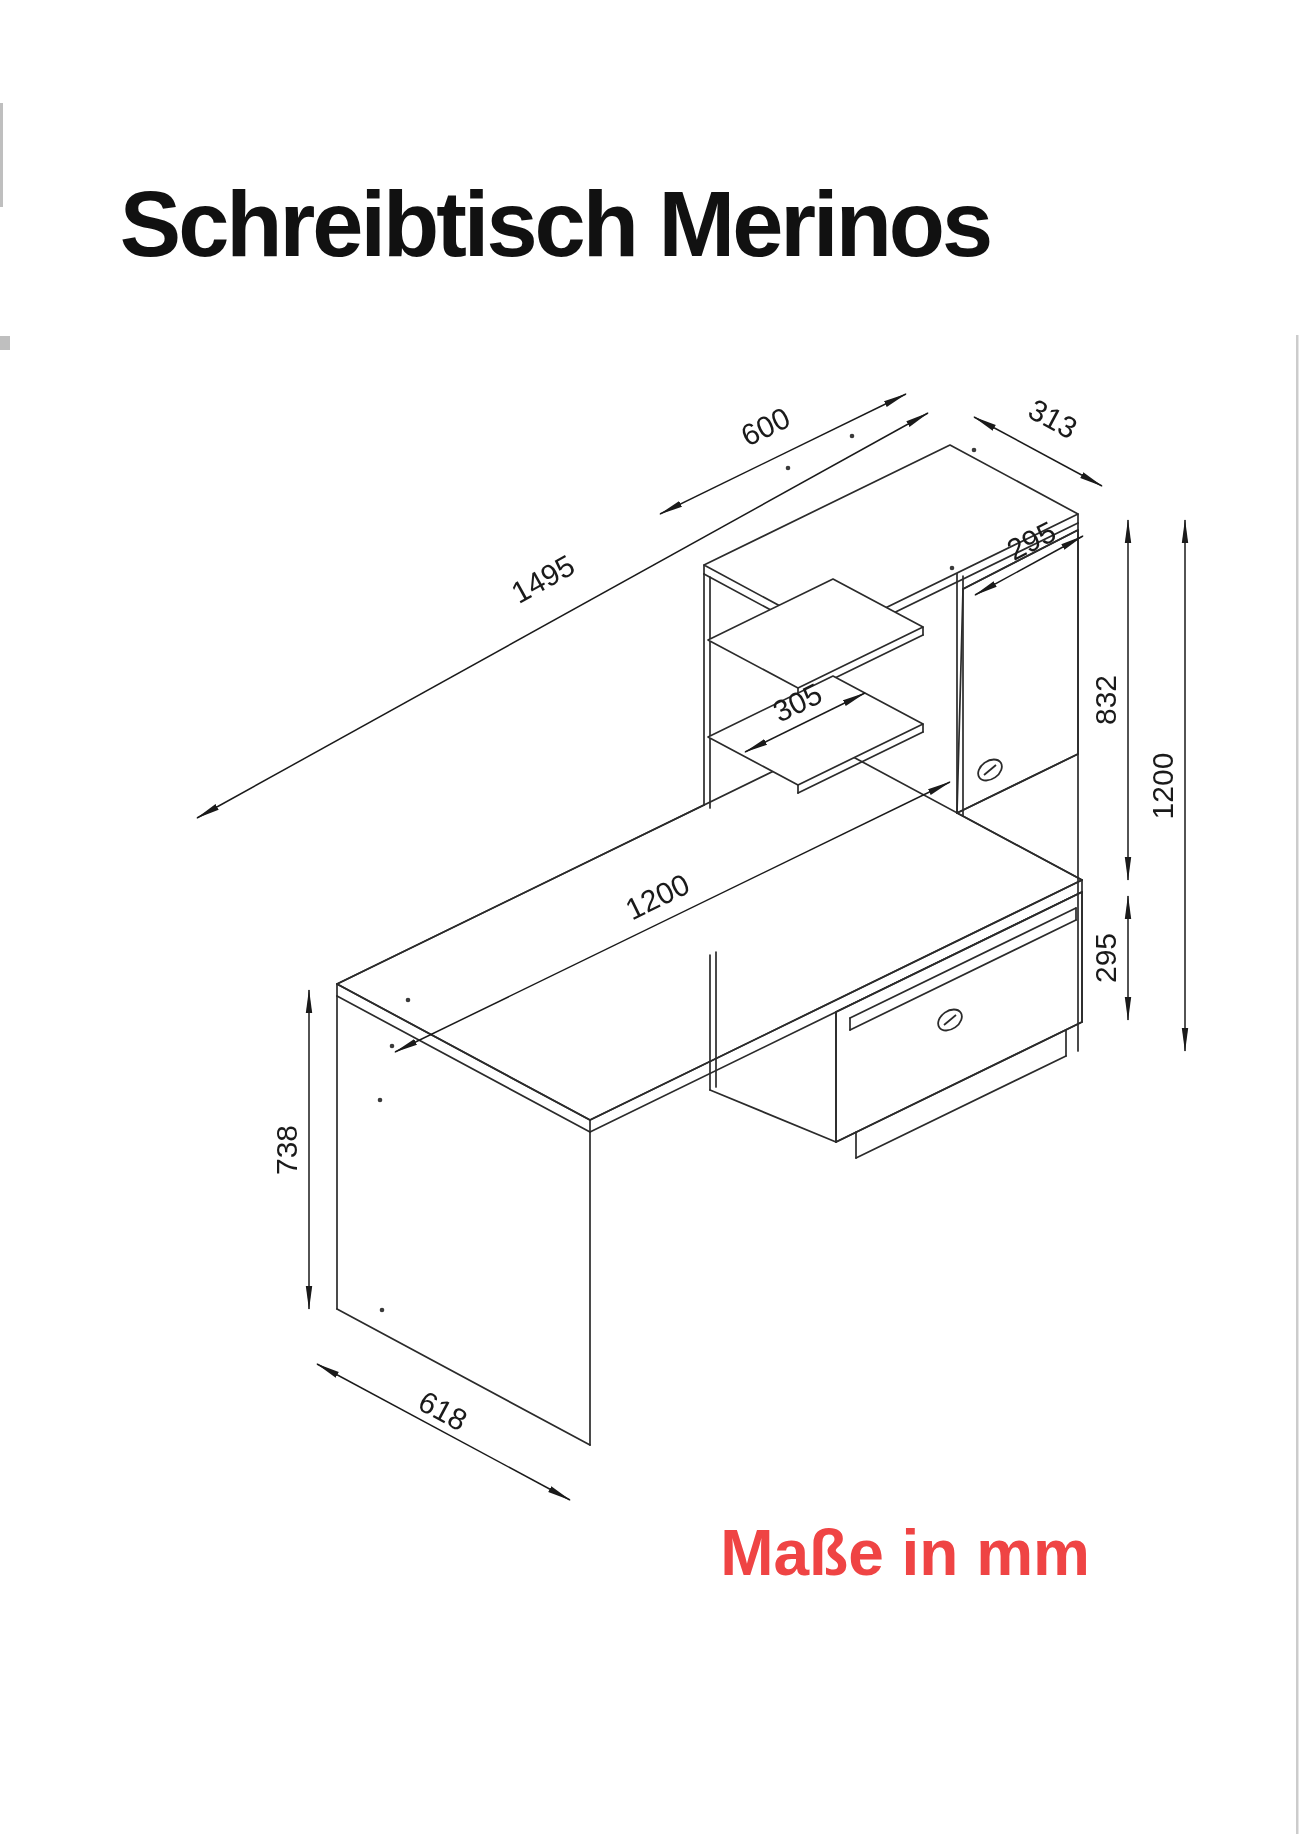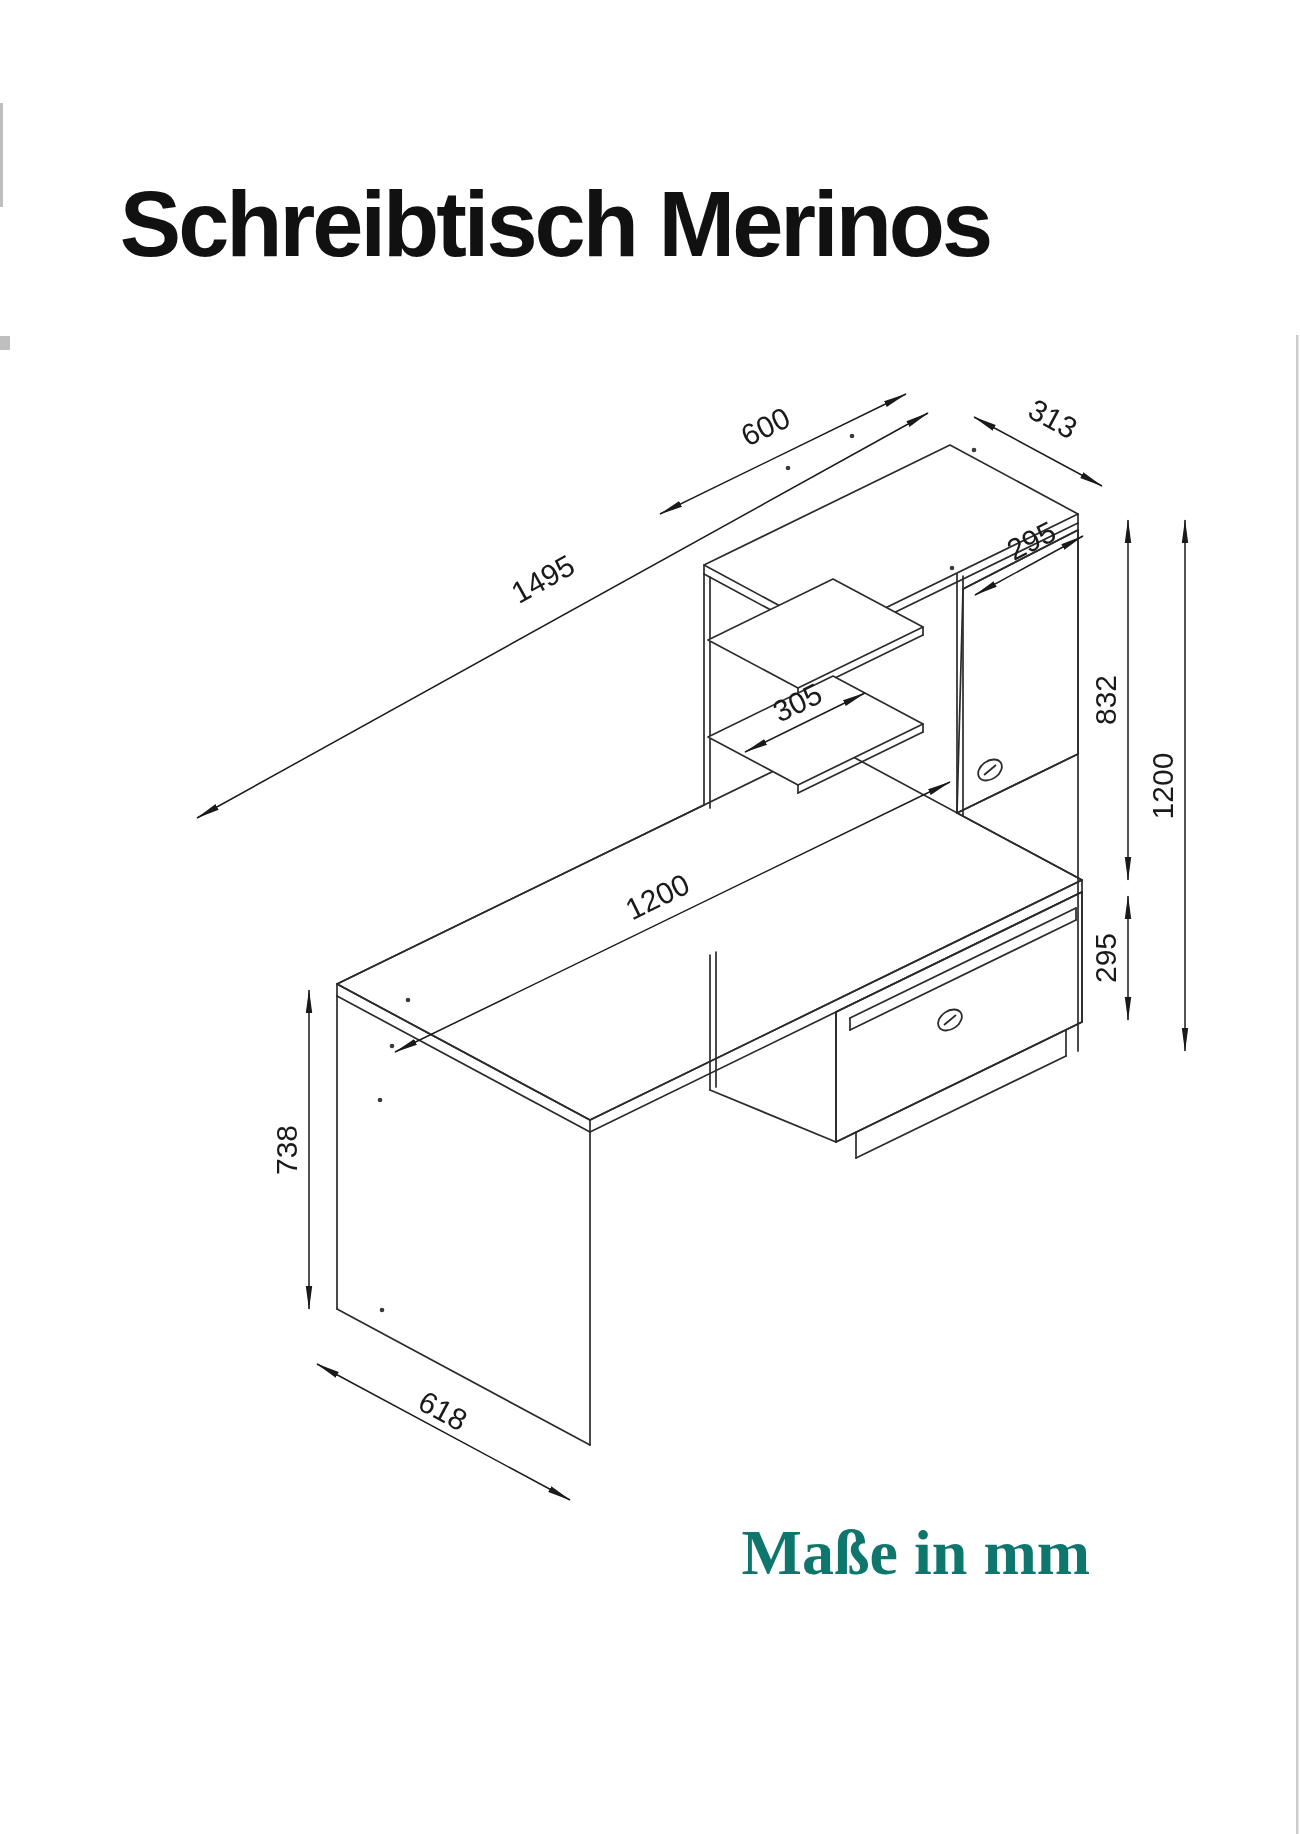--- a/index.html
+++ b/index.html
@@ -4,21 +4,21 @@
 <style>
   html,body{margin:0;padding:0;background:#ffffff;}
   body{width:1300px;height:1834px;position:relative;font-family:"Liberation Sans",sans-serif;overflow:hidden;}
   .title{
     position:absolute;top:176px;left:40px;width:1030px;
     text-align:center;font-size:92px;font-weight:700;letter-spacing:-3px;
     color:#111;line-height:1.05;white-space:nowrap;
   }
   .note{
     position:absolute;top:1516px;left:620px;width:470px;
-    text-align:right;font-size:64px;font-weight:700;color:#0f766e;font-family:Liberation Serif, serif;
+    text-align:right;font-size:64px;font-weight:700;color:#ef4444;
   }
   svg{position:absolute;left:0;top:0;}
   .edge{stroke:#2b2b2b;stroke-width:1.7;fill:none;stroke-linecap:round;}
   .face{fill:#ffffff;stroke:#2b2b2b;stroke-width:1.7;stroke-linejoin:round;}
   .dim{stroke:#1a1a1a;stroke-width:1.5;fill:none;}
   .dimtxt{font-family:"Liberation Sans",sans-serif;font-size:30px;fill:#1a1a1a;}
   .dot{fill:#3a3a3a;}
   .keyhole{stroke:#2b2b2b;stroke-width:1.8;fill:none;}
   .artifact{fill:#bfbfbf;}
 </style>

